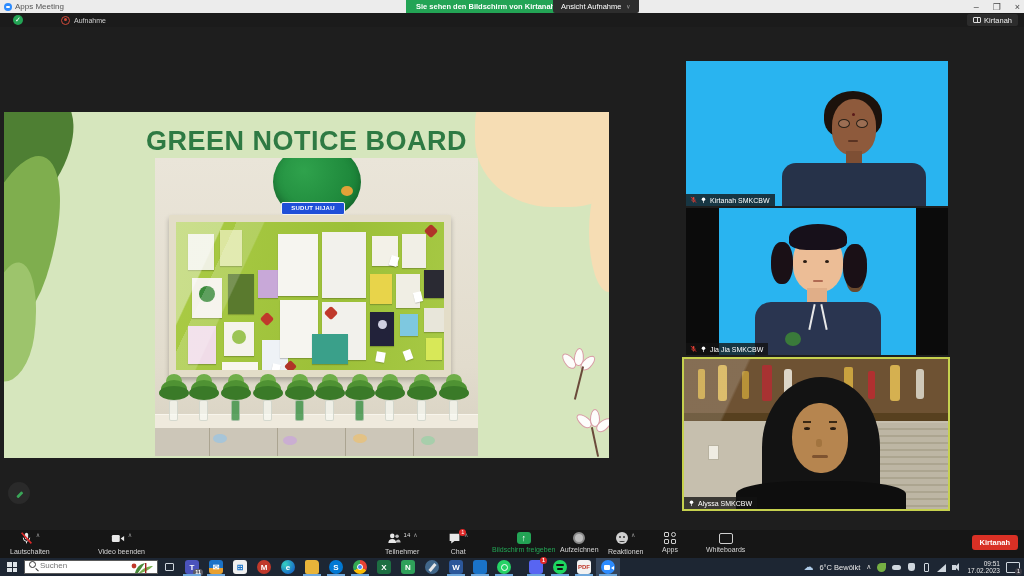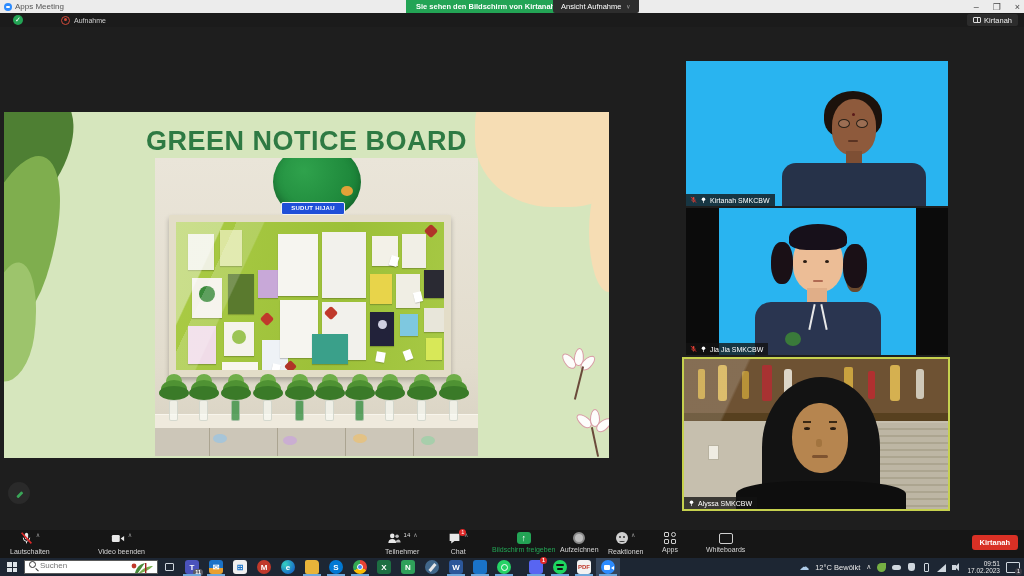--- a/index.html
+++ b/index.html
@@ -564,21 +564,21 @@
       </div>
     <div class="app-slot running active">
         <span class="ico16 circ" style="background:#2d8cff; position:relative;">
           <i style="position:absolute; left:3px; top:5px; width:6px; height:4.5px; background:#fff; border-radius:1px;"></i>
           <i style="position:absolute; left:9.5px; top:5.5px; width:0; height:0; border-right:3px solid #fff; border-top:2px solid transparent; border-bottom:2px solid transparent;"></i>
         </span>
       </div>
 
     <div class="tray">
       <span style="color:#aecbe8; font-size:10px; line-height:10px;">☁</span>
-      <span class="tray-txt"><span>12°C</span> <span>Bewölkt</span></span>
+      <span class="tray-txt"><span>6°C</span> <span>Bewölkt</span></span>
       <span class="caret" style="font-size:7px; color:#d8d8d8;">∧</span>
       <span class="tray-ico">
           <i style="position:absolute; inset:0; background:#76b043; border-radius:50% 0 50% 50%;"></i>
         </span>
       <span class="tray-ico">
           <i style="position:absolute; left:0; top:2px; width:9px; height:5px; background:#cfd6dd; border-radius:4px;"></i>
         </span>
       <span class="tray-ico">
           <i style="position:absolute; left:1px; top:0; width:7px; height:8px; background:#cfd6dd; border-radius:2px 2px 4px 4px;"></i>
         </span>

